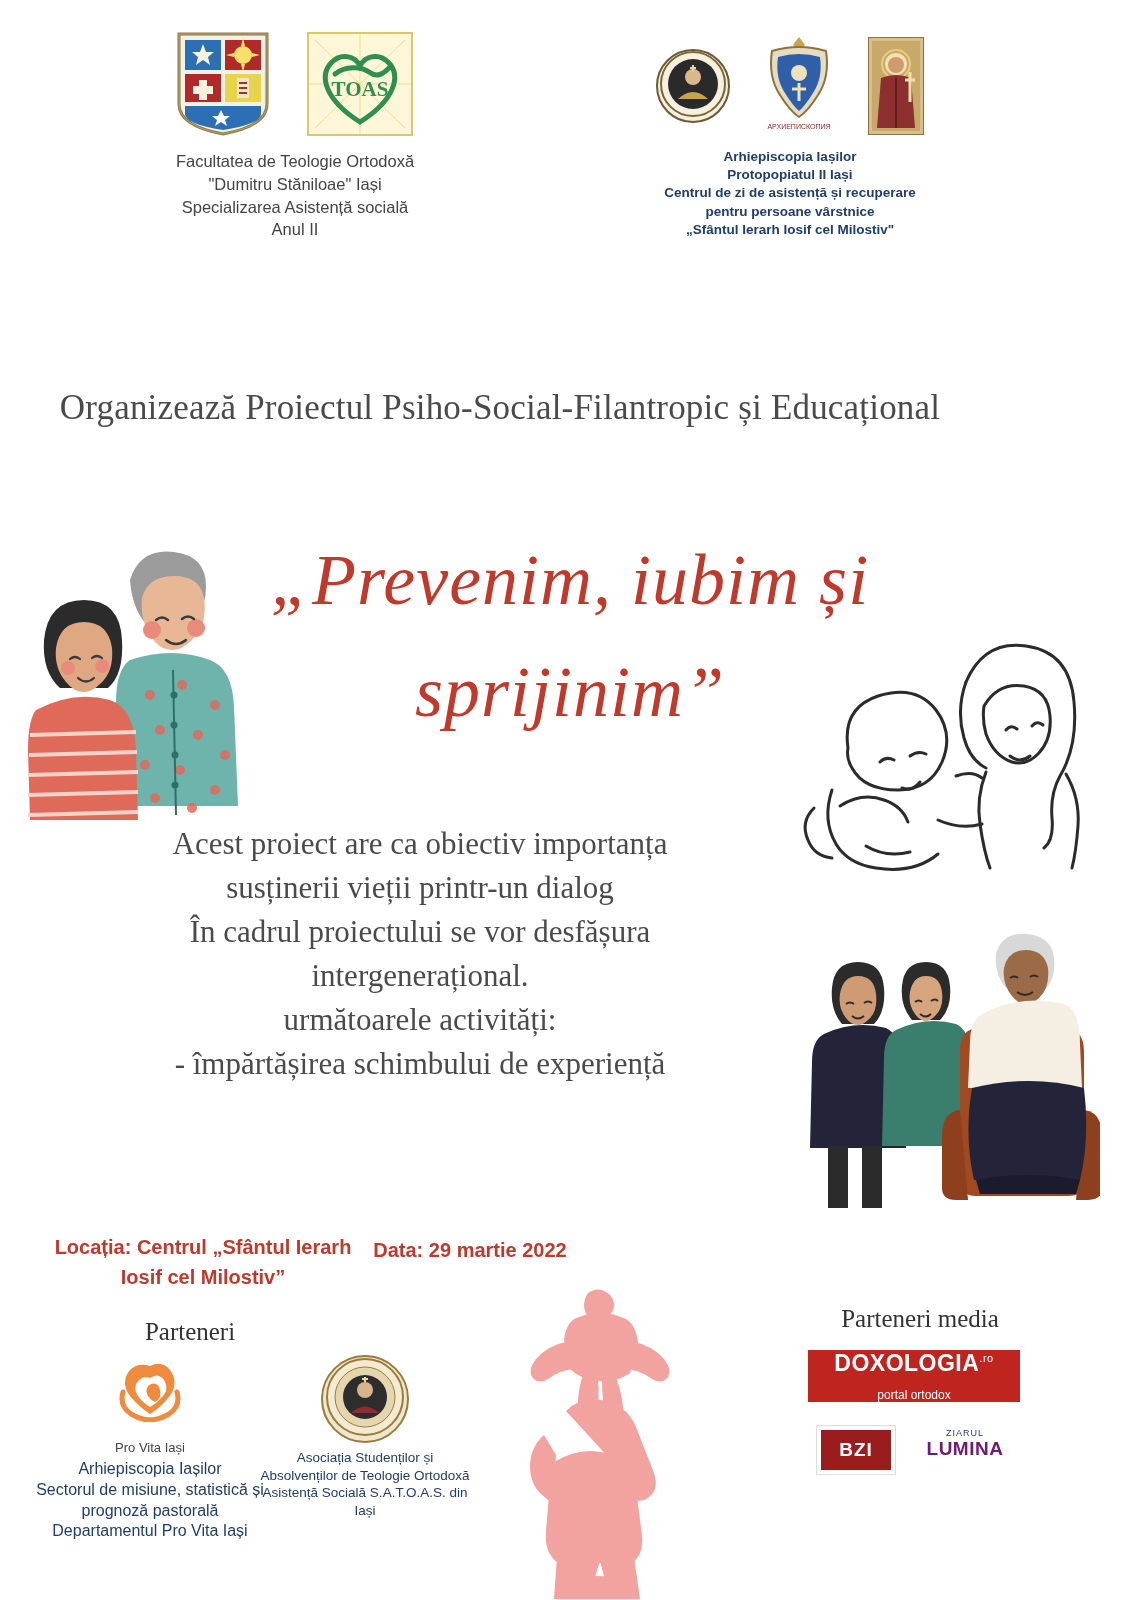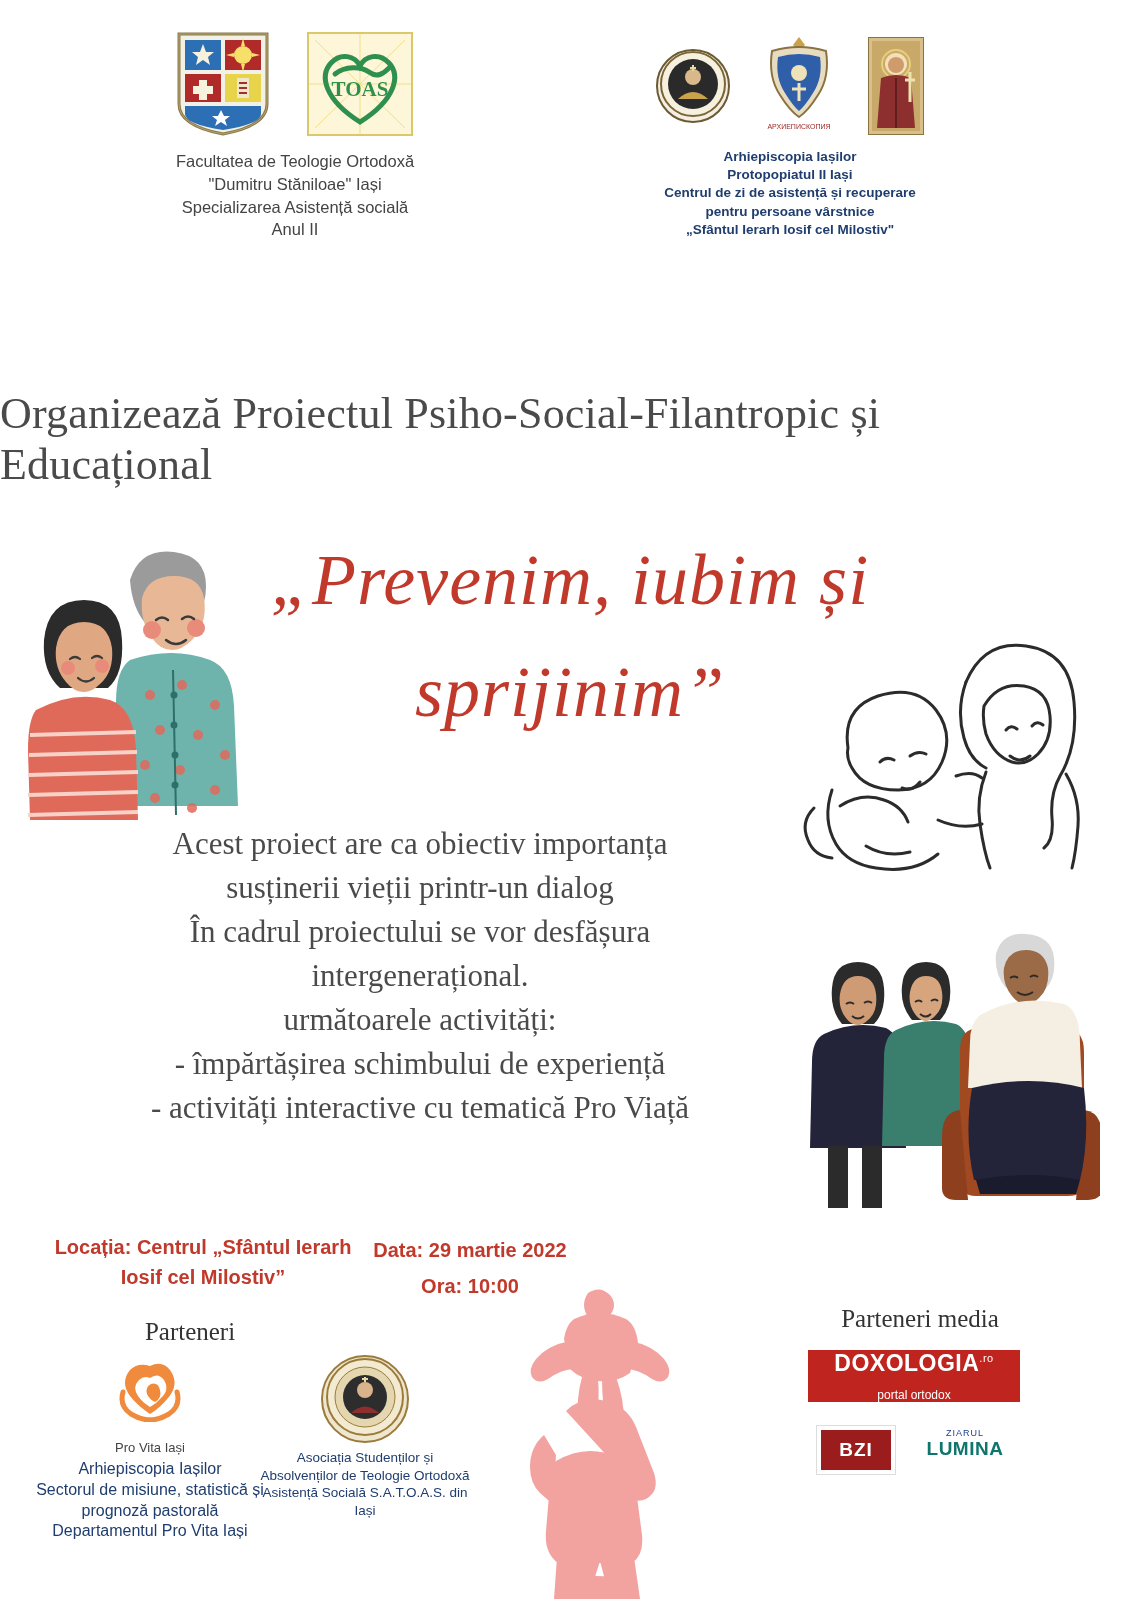--- a/index.html
+++ b/index.html
@@ -95,22 +95,22 @@
     font-weight: bold;
     font-family: "Liberation Sans", sans-serif;
   }
 
   
   .organize-line {
     position: absolute;
     top: 388px;
     left: 0;
     width: 1000px;
-    text-align: left;
-    font-size: 44px;
+    text-align: center;
+    font-size: 35px;
     color: #4a4a4a;
     font-family: "Liberation Serif", serif;
     letter-spacing: 0.2px;
   }
 
   
   .title-block {
     position: absolute;
     top: 525px;
     left: 190px;
@@ -287,21 +287,21 @@
   }
   .lumina .lm-top {
     font-size: 9px;
     letter-spacing: 1px;
     color: #1c3f8b;
     background: #ffffff;
   }
   .lumina .lm-main {
     font-size: 19px;
     font-weight: bold;
-    color: #0f766e;
+    color: #701a75;
     letter-spacing: 0.5px;
   }
 
   
   .ill { position: absolute; }
   .ill-grandma-girl { top: 520px; left: 10px; width: 250px; height: 300px; }
   .ill-mother-baby { top: 620px; left: 770px; width: 320px; height: 270px; }
   .ill-armchair   { top: 930px; left: 800px; width: 300px; height: 290px; }
   .ill-silhouette { top: 1285px; left: 470px; width: 250px; height: 315px; }
 
@@ -500,21 +500,20 @@
   </svg>
 </div>
 
 <div class="body-text">
   <div>Acest proiect are ca obiectiv importanța</div>
   <div>susținerii vieții printr-un dialog</div>
   <div>În cadrul proiectului se vor desfășura</div>
   <div>intergenerațional.</div>
   <div>următoarele activități:</div>
   <div>- împărtășirea schimbului de experiență</div>
-  <div>- activități interactive cu tematică Pro Viață</div>
 </div>
 
 <div class="ill ill-armchair">
   <svg width="300" height="290" viewBox="0 0 300 290">
 
     <path d="M32 58 q2 -26 26 -26 q24 0 26 26 q2 24 -10 36 l-32 0 q-12 -14 -10 -36 z" fill="#2b2b2b"></path>
     <path d="M40 64 q3 -18 18 -18 q16 0 18 18 q2 18 -8 26 q-5 5 -10 5 q-7 0 -12 -7 q-8 -10 -6 -24 z" fill="#cf9b74"></path>
     <path d="M46 74 q4 -3 8 0" stroke="#2b2b2b" stroke-width="2" fill="none"></path>
     <path d="M64 73 q4 -3 8 0" stroke="#2b2b2b" stroke-width="2" fill="none"></path>
     <path d="M52 86 q6 5 12 0" stroke="#2b2b2b" stroke-width="2" fill="none"></path>
@@ -544,21 +543,20 @@
     <path d="M176 250 q54 -10 104 0 l-4 14 h-96 z" fill="#1b1b2e"></path>
   </svg>
 </div>
 
 <div class="loc-block">
   <div>Locația: Centrul „Sfântul  Ierarh</div>
   <div>Iosif cel Milostiv”</div>
 </div>
 <div class="date-block">
   <div>Data: 29 martie 2022</div>
-  <div>Ora: 10:00</div>
 </div>
 
 <div class="ill ill-silhouette">
   <svg width="250" height="315" viewBox="0 0 250 315">
     <g fill="#f2a3a0">
 
       <path d="M118 8 q12 -8 22 2 q8 10 0 20 q-10 10 -22 2 q-8 -12 0 -24 z"></path>
       <path d="M104 34 q26 -12 52 0 q10 6 12 24 l-8 30 q-14 10 -32 8 q-18 -2 -28 -12 l-6 -30 q2 -14 10 -20 z"></path>
       <path d="M100 56 q-22 4 -34 18 q-8 10 -4 18 q6 8 16 2 q14 -10 26 -10 z"></path>
       <path d="M160 56 q22 4 34 18 q8 10 4 18 q-6 8 -16 2 q-14 -10 -26 -10 z"></path>

